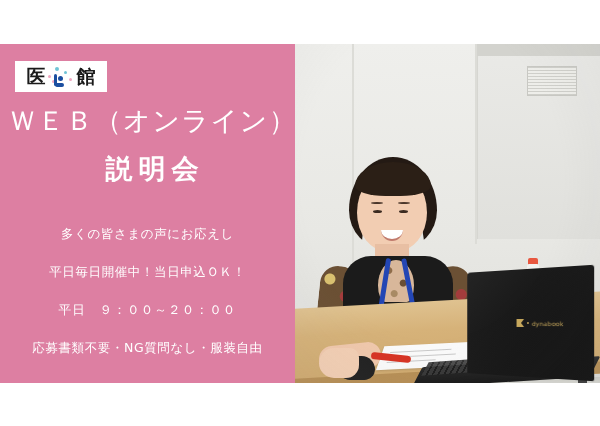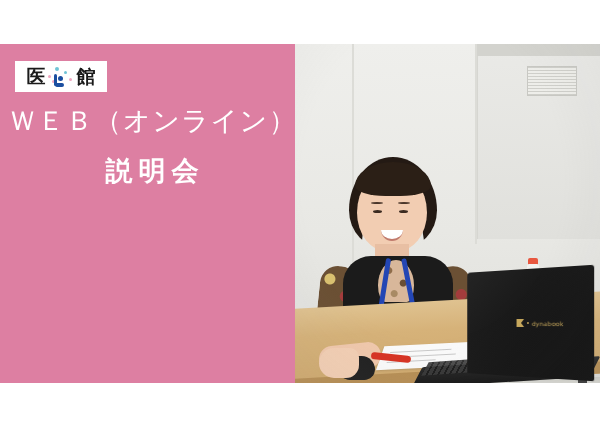--- a/index.html
+++ b/index.html
@@ -77,21 +77,21 @@
   }
   #title-web {
     font-family: "DejaVu Serif", "Liberation Serif", serif;
     color: #ffffff;
     font-size: 27px;
     line-height: 34px;
     letter-spacing: 1.5px;
     white-space: nowrap;
   }
   #title-setsumeikai {
-    font-family: Liberation Sans, sans-serif;
+    font-family: Liberation Mono, monospace;
     color: #ffffff;
     font-size: 27px;
     line-height: 34px;
     font-weight: 700;
     letter-spacing: 6px;
     margin-top: 16px;
     text-indent: 6px;
   }
 
   
@@ -434,20 +434,26 @@
         </span>
         <span class="logo-kanji">館</span>
       </div>
     </div>
 
     <div id="headline-area">
       <div id="title-web">ＷＥＢ（オンライン）</div>
       <div id="title-setsumeikai">説明会</div>
     </div>
 
+    <div id="body-lines">
+      <div class="body-line">多くの皆さまの声にお応えし</div>
+      <div class="body-line">平日毎日開催中！当日申込ＯＫ！</div>
+      <div class="body-line wide">平日　９：００～２０：００</div>
+      <div class="body-line">応募書類不要・NG質問なし・服装自由</div>
+    </div>
 
   </div>
 
   <div id="photo">
 
     <div class="wall" id="wall-main"></div>
     <div class="wall" id="wall-right-panel"></div>
     <div class="wall" id="ceiling-shadow"></div>
     <div class="wall" id="wall-seam-1"></div>
     <div class="wall" id="wall-seam-2"></div>

